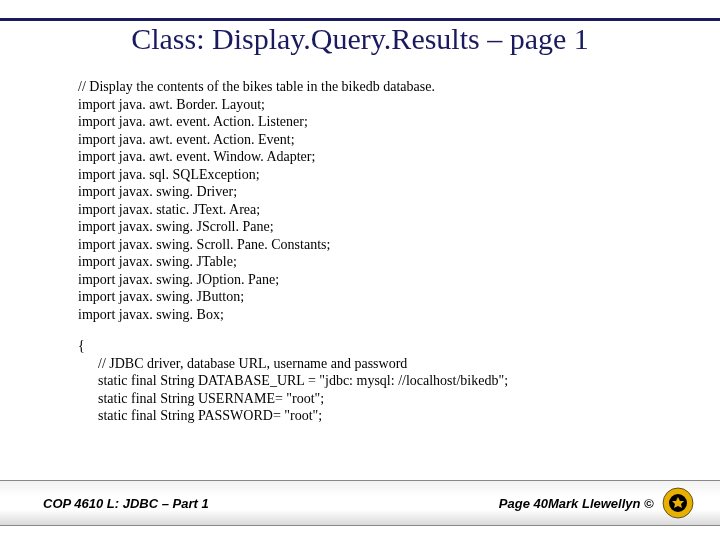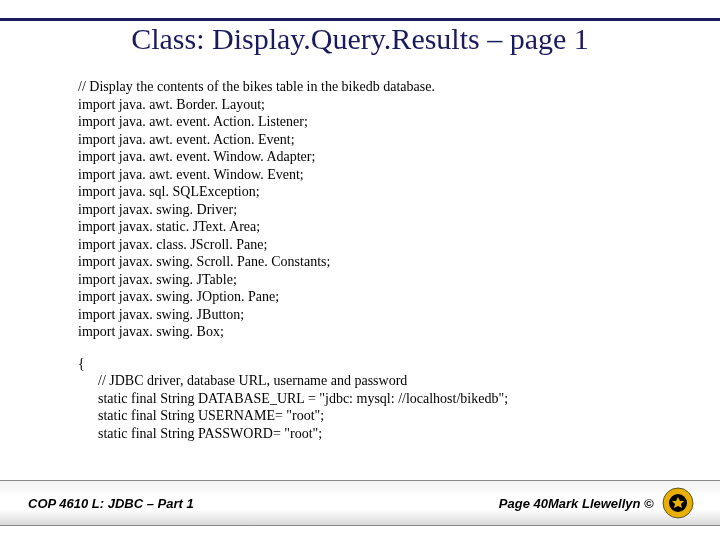--- a/index.html
+++ b/index.html
@@ -59,21 +59,21 @@
     background: linear-gradient(to bottom, #f2f2f2 0%, #ffffff 35%, #ffffff 65%, #d9d9d9 100%);
     display: flex;
     align-items: center;
     font-family: Arial, sans-serif;
     font-size: 13px;
     font-weight: bold;
     font-style: italic;
   }
   .footer .left {
     flex: 0 0 auto;
-    padding-left: 28px;
+    padding-left: 43px;
     width: 270px;
   }
   .footer .center {
     flex: 1 1 auto;
     text-align: right;
   }
   .footer .right {
     flex: 0 0 auto;
     padding-right: 12px;
     width: 160px;
@@ -95,25 +95,24 @@
 
 <div class="title">Class:  Display.Query.Results – page 1</div>
 
 <div class="code-block">
   <div id="block1">
       <div class="code-line">// Display the contents of the bikes table in the bikedb database.</div>
       <div class="code-line">import java. awt. Border. Layout;</div>
       <div class="code-line">import java. awt. event. Action. Listener;</div>
       <div class="code-line">import java. awt. event. Action. Event;</div>
       <div class="code-line">import java. awt. event. Window. Adapter;</div>
-      <div class="code-line">import java. awt. event. Window. Event;</div>
       <div class="code-line">import java. sql. SQLException;</div>
       <div class="code-line">import javax. swing. Driver;</div>
       <div class="code-line">import javax. static. JText. Area;</div>
-      <div class="code-line">import javax. class. JScroll. Pane;</div>
+      <div class="code-line">import javax. swing. JScroll. Pane;</div>
       <div class="code-line">import javax. swing. Scroll. Pane. Constants;</div>
       <div class="code-line">import javax. swing. JTable;</div>
       <div class="code-line">import javax. swing. JOption. Pane;</div>
       <div class="code-line">import javax. swing. JButton;</div>
       <div class="code-line">import javax. swing. Box;</div>
     </div>
   <div class="spacer"></div>
   <div id="block2">
       <div class="code-line">{</div>
     </div>

